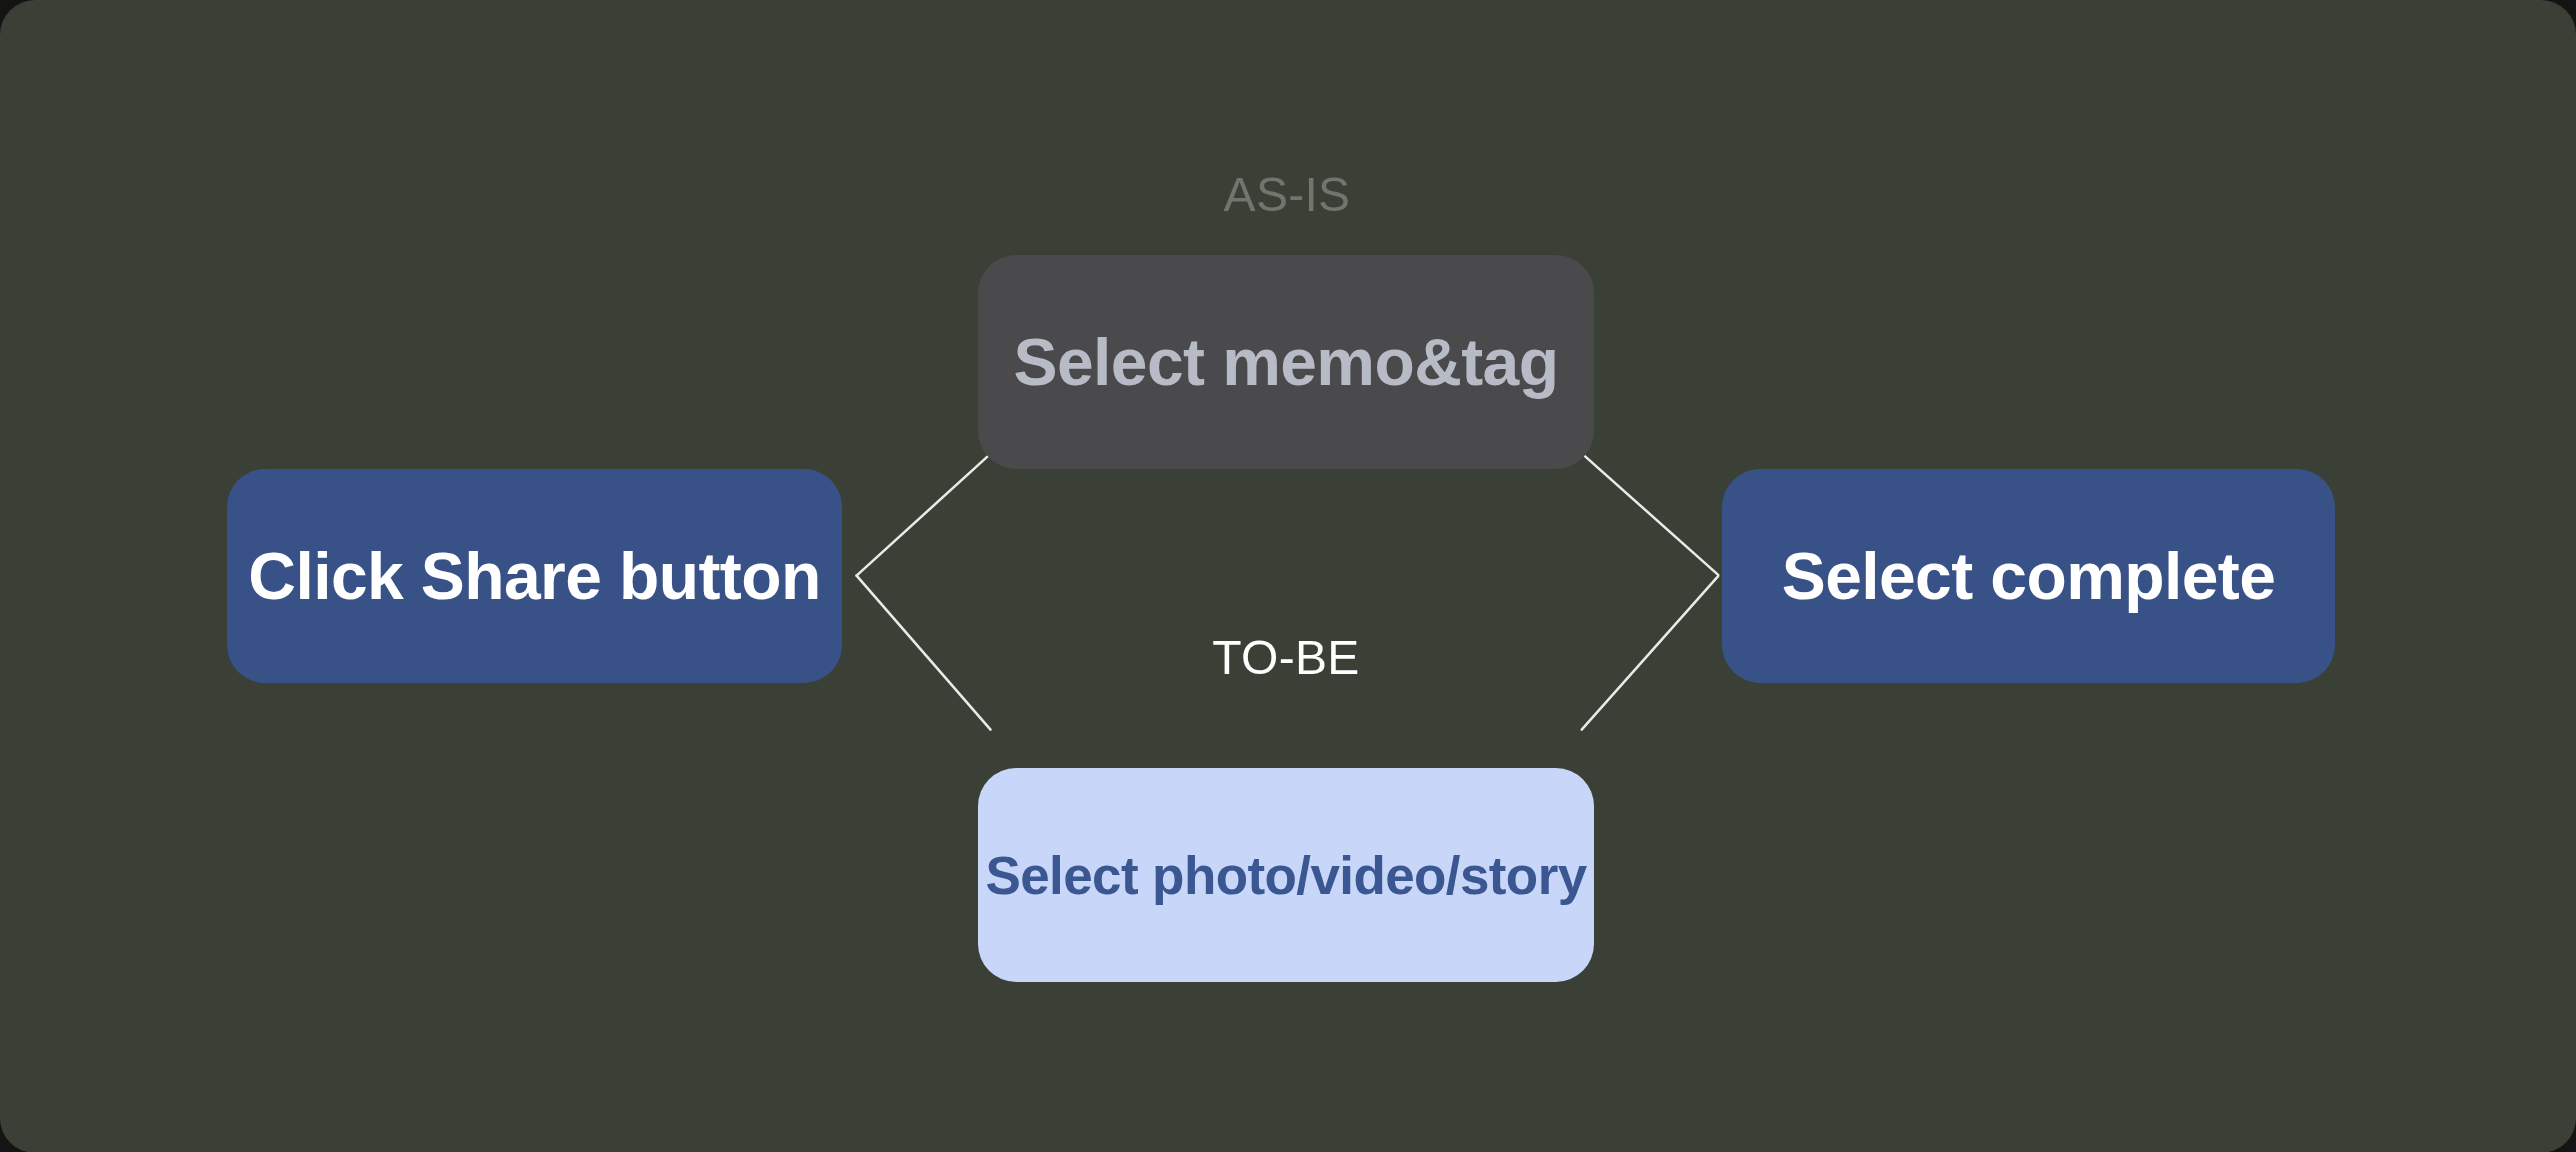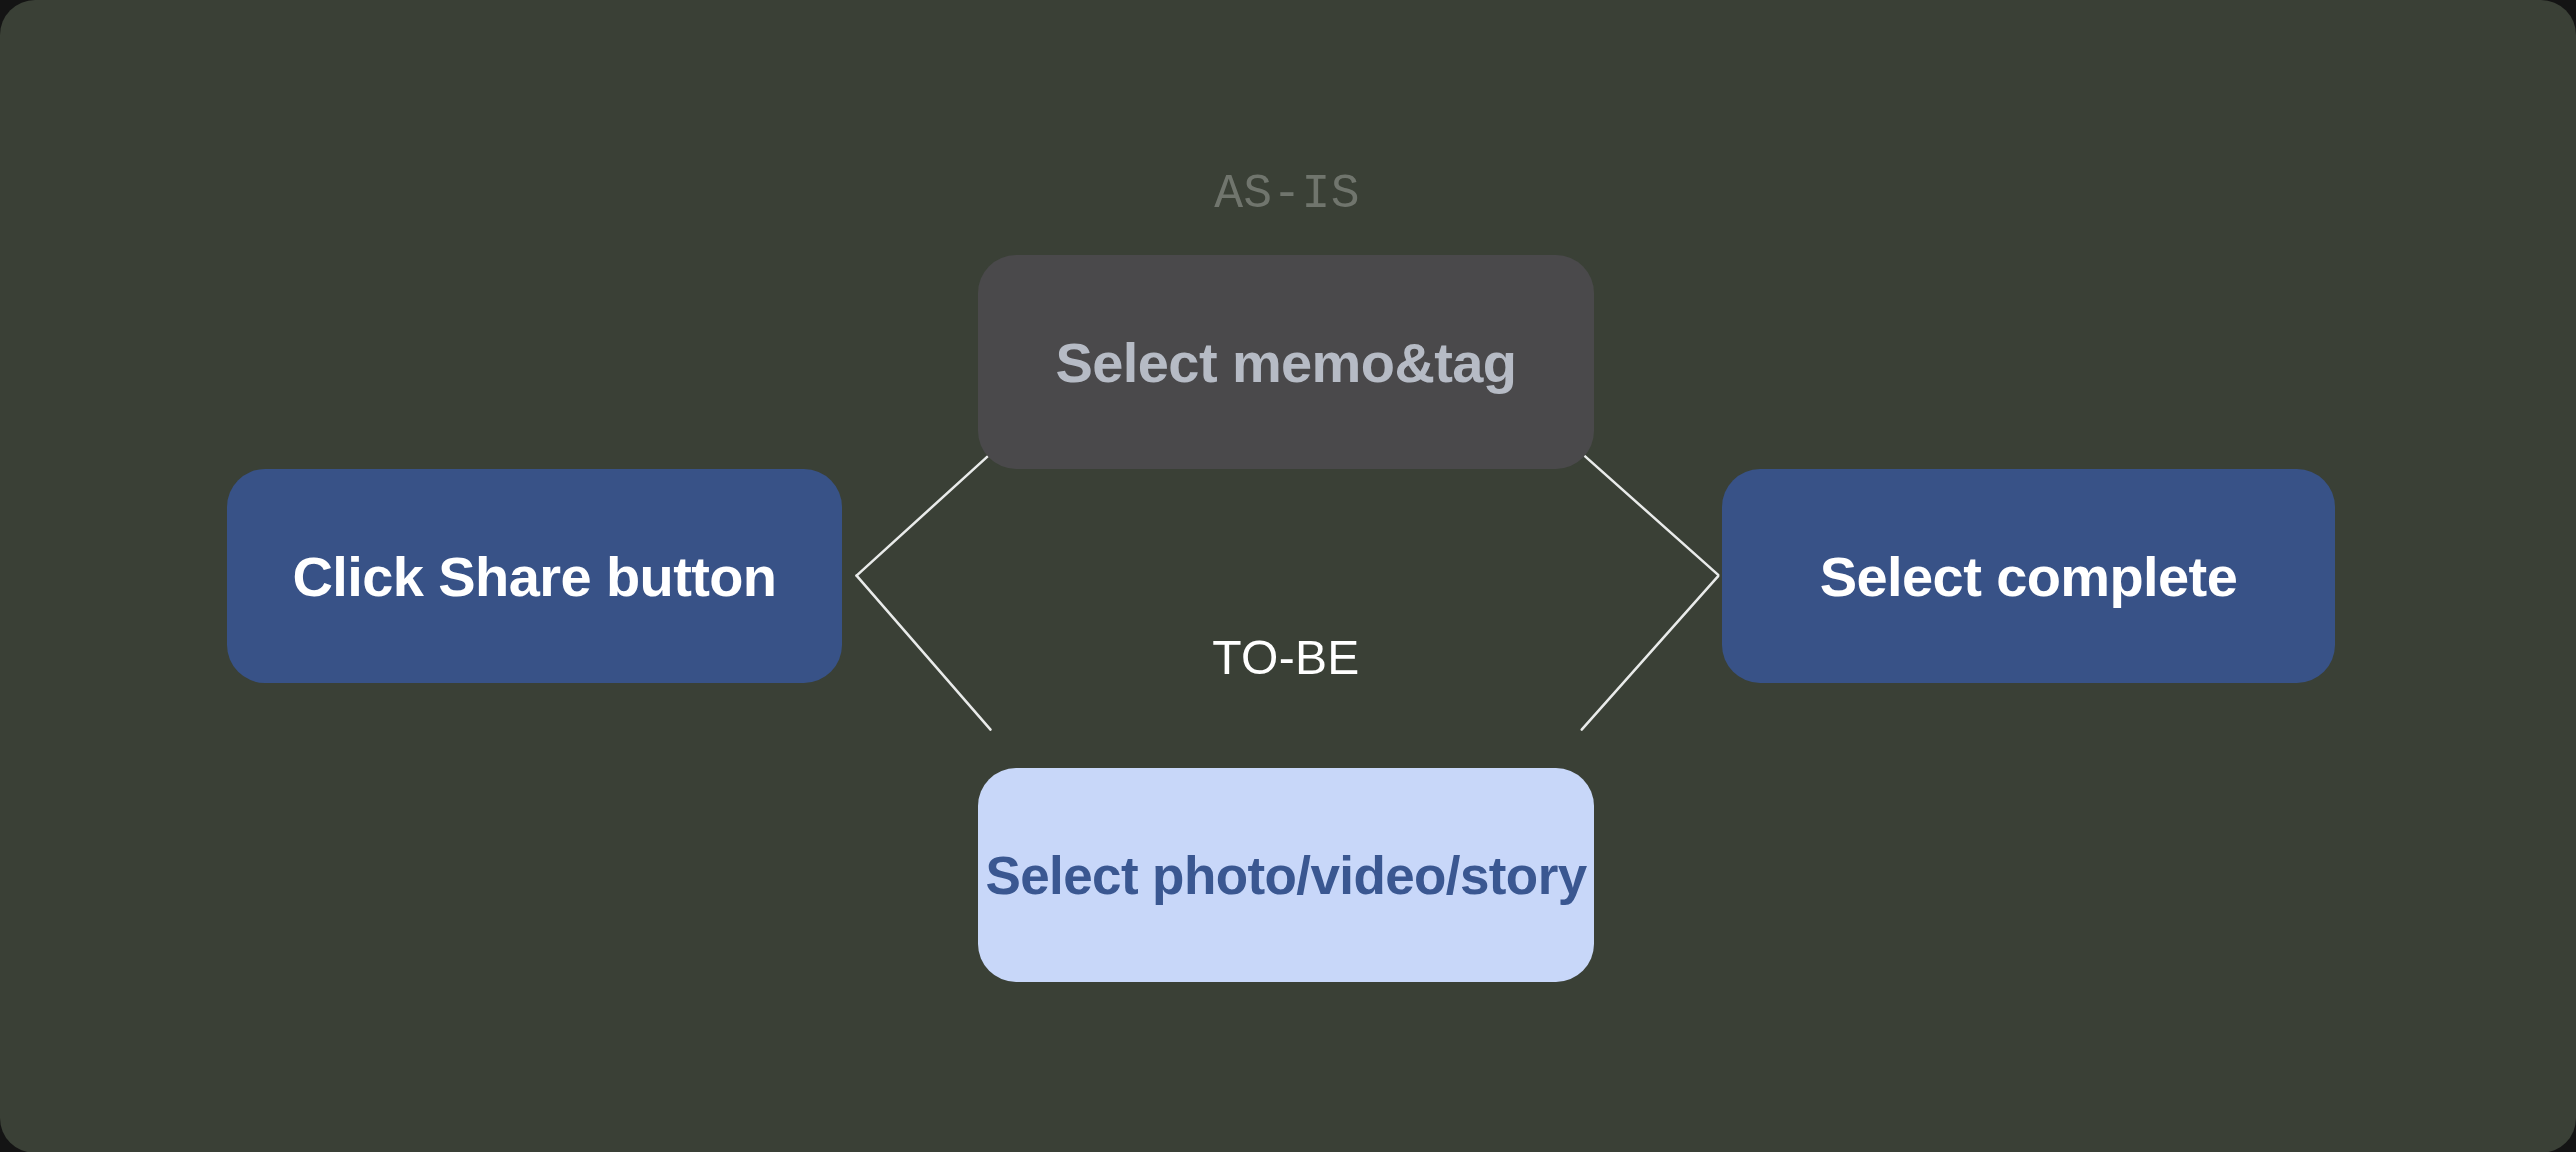--- a/index.html
+++ b/index.html
@@ -34,21 +34,21 @@
     stroke-linecap: round;
     pointer-events: stroke;
   }
 
   .node {
     position: absolute;
     display: flex;
     align-items: center;
     justify-content: center;
     border-radius: 38px;
-    font-size: 56px;
+    font-size: 66px;
     font-weight: 700;
     letter-spacing: -0.6px;
     white-space: nowrap;
     cursor: default;
   }
   .node--blue  { background: var(--node-blue, #385287);  color: var(--node-blue-text, #FFFFFF); }
   .node--gray  { background: var(--node-gray, #4A494B);  color: var(--node-gray-text, #B6BBC5); }
   .node--light { background: var(--node-light, #C8D7F9); color: var(--node-light-text, #3A5791); }
 
   #node-click-share { left: 227px;  top: 469px;  width: 615px; height: 214px; }
@@ -57,21 +57,21 @@
   #node-complete    { left: 1722px; top: 469px;  width: 613px; height: 214px; }
 
   .canvas-label {
     position: absolute;
     transform: translateX(-50%);
     font-size: 48px;
     font-weight: 500;
     letter-spacing: 0.3px;
     white-space: nowrap;
   }
-  .canvas-label--asis { left: 1287px; top: 167px;  color: var(--as-is-text, #70756D); font-family: Liberation Mono, monospace; }
+  .canvas-label--asis { left: 1287px; top: 167px;  color: var(--as-is-text, #70756D); }
   .canvas-label--tobe { left: 1286px; top: 630px; color: var(--to-be-text, #FFFFFF); }
 </style>
 </head>
 <body>
 
 <div class="page">
 
   <svg class="edges" viewBox="0 0 4096 1833" aria-hidden="true">
     <line x1="1362" y1="915" x2="1570" y2="726"></line>
     <line x1="1362" y1="915" x2="1575" y2="1160"></line>

